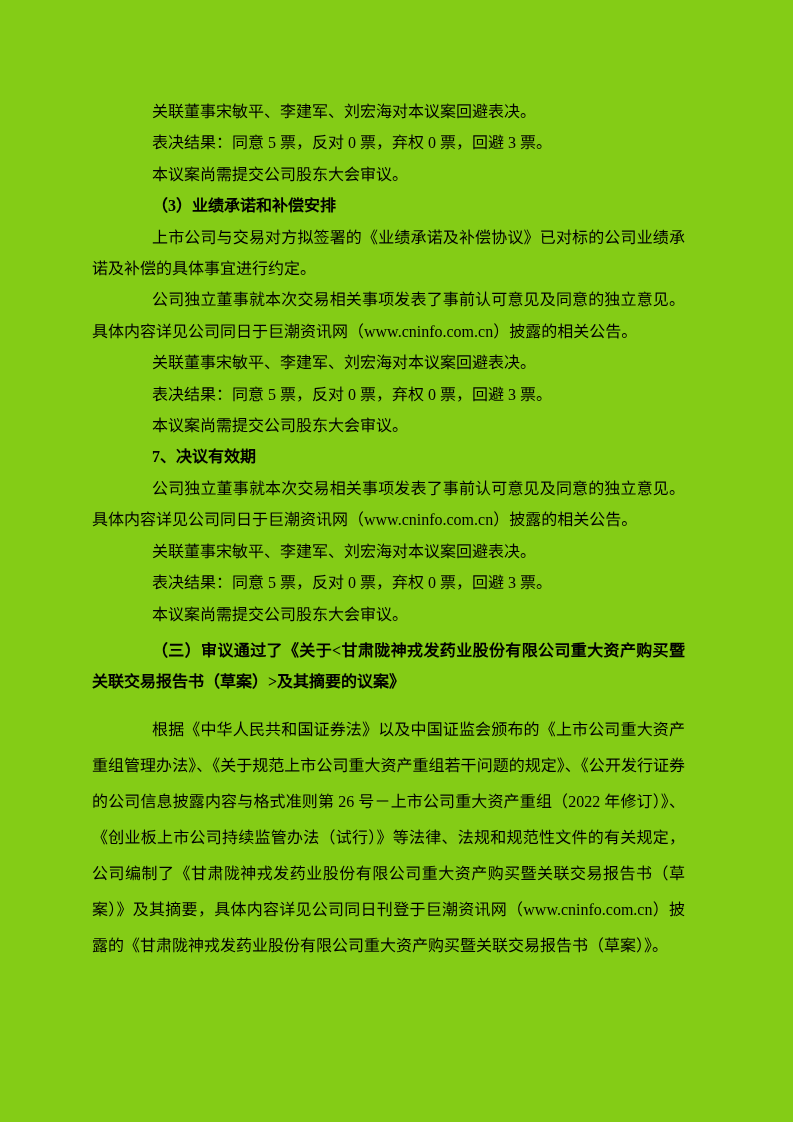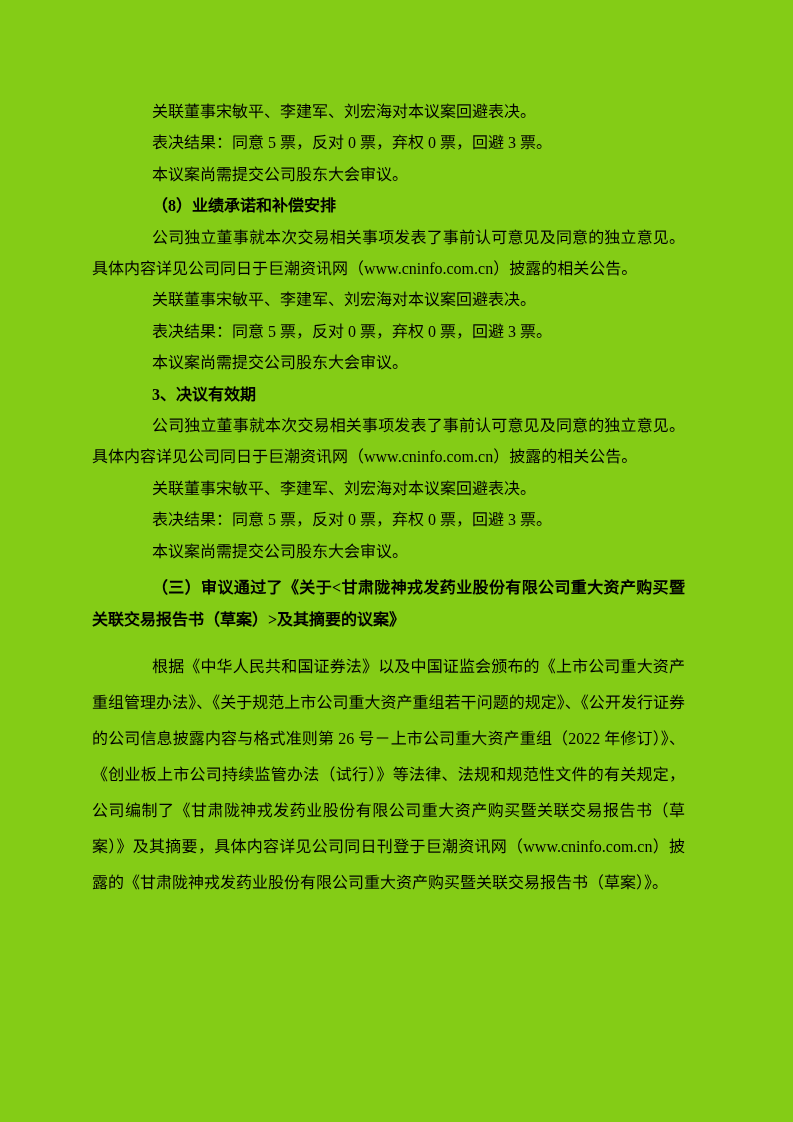--- a/index.html
+++ b/index.html
@@ -45,26 +45,27 @@
   }
 </style>
 </head>
 <body>
 
 <div class="page">
   <div class="doc-body">
     <p>关联董事宋敏平、李建军、刘宏海对本议案回避表决。</p>
     <p>表决结果：同意 5 票，反对 0 票，弃权 0 票，回避 3 票。</p>
     <p>本议案尚需提交公司股东大会审议。</p>
-    <p class="heading">（8）业绩承诺和补偿安排</p>
+    <p class="heading">（3）业绩承诺和补偿安排</p>
+    <p>上市公司与交易对方拟签署的《业绩承诺及补偿协议》已对标的公司业绩承诺及补偿的具体事宜进行约定。</p>
     <p>公司独立董事就本次交易相关事项发表了事前认可意见及同意的独立意见。具体内容详见公司同日于巨潮资讯网（www.cninfo.com.cn）披露的相关公告。</p>
     <p>关联董事宋敏平、李建军、刘宏海对本议案回避表决。</p>
     <p>表决结果：同意 5 票，反对 0 票，弃权 0 票，回避 3 票。</p>
     <p>本议案尚需提交公司股东大会审议。</p>
-    <p class="heading">3、决议有效期</p>
+    <p class="heading">7、决议有效期</p>
     <p>公司独立董事就本次交易相关事项发表了事前认可意见及同意的独立意见。具体内容详见公司同日于巨潮资讯网（www.cninfo.com.cn）披露的相关公告。</p>
     <p>关联董事宋敏平、李建军、刘宏海对本议案回避表决。</p>
     <p>表决结果：同意 5 票，反对 0 票，弃权 0 票，回避 3 票。</p>
     <p>本议案尚需提交公司股东大会审议。</p>
     <p class="section-heading">（三）审议通过了《关于&lt;甘肃陇神戎发药业股份有限公司重大资产购买暨关联交易报告书（草案）&gt;及其摘要的议案》</p>
     <p class="p-long">根据《中华人民共和国证券法》以及中国证监会颁布的《上市公司重大资产重组管理办法》、《关于规范上市公司重大资产重组若干问题的规定》、《公开发行证券的公司信息披露内容与格式准则第 26 号－上市公司重大资产重组（2022 年修订）》、《创业板上市公司持续监管办法（试行）》等法律、法规和规范性文件的有关规定，公司编制了《甘肃陇神戎发药业股份有限公司重大资产购买暨关联交易报告书（草案）》及其摘要，具体内容详见公司同日刊登于巨潮资讯网（www.cninfo.com.cn）披露的《甘肃陇神戎发药业股份有限公司重大资产购买暨关联交易报告书（草案）》。</p>
   </div>
 </div>
 
 </body></html>

